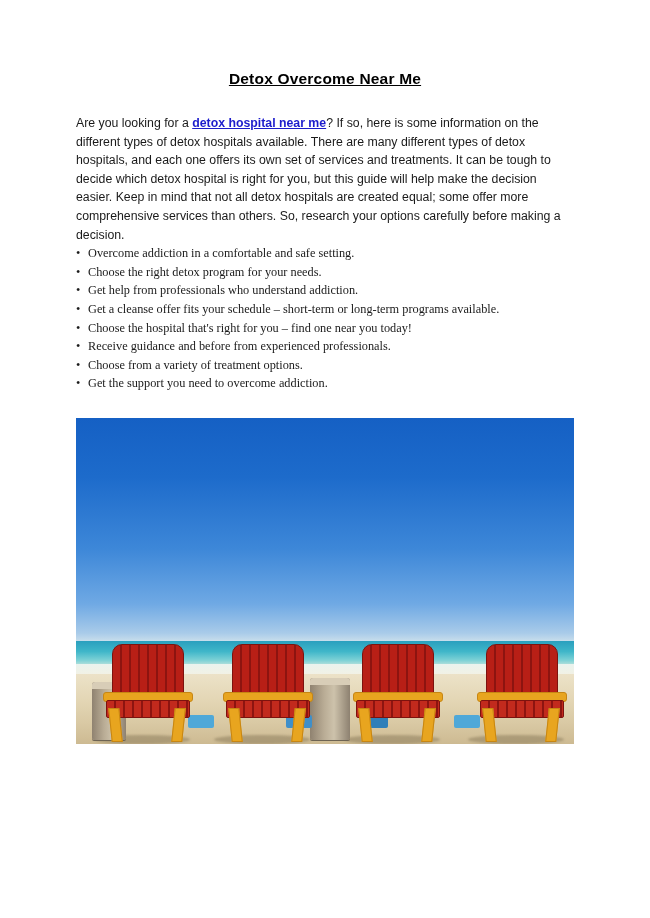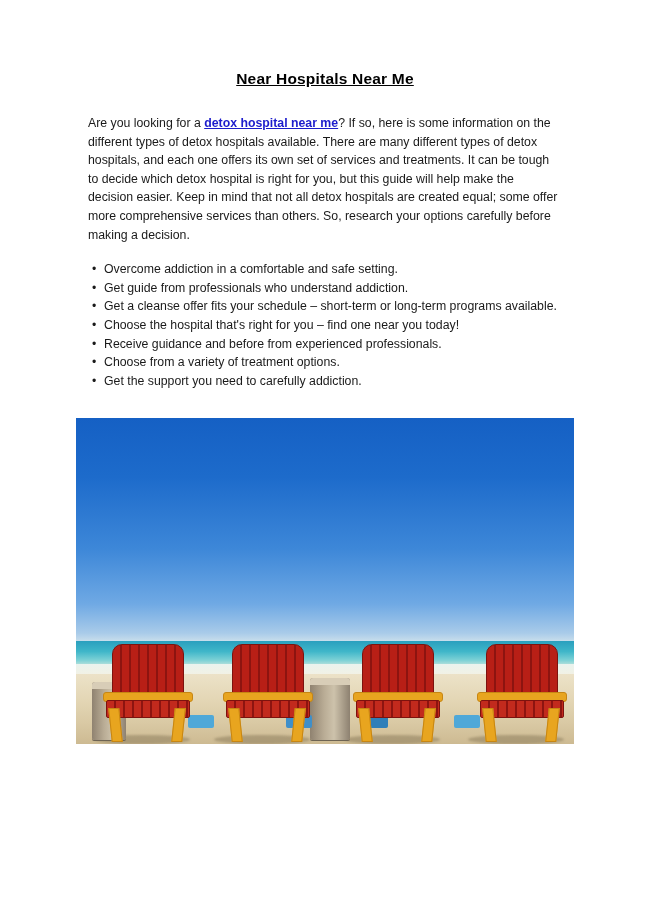--- a/index.html
+++ b/index.html
@@ -30,32 +30,33 @@
     color: #000000;
     text-align: center;
     text-decoration: underline;
     letter-spacing: 0.2px;
     margin: 0 0 26px 0;
   }
   .para {
     font-size: 12.3px;
     line-height: 18.6px;
     color: #1a1a1a;
-    margin: 12px;
+    margin: 0;
     text-align: left;
   }
   .para a.link {
     color: #1c1ccc;
     font-weight: bold;
     text-decoration: underline;
   }
   .bullets {
     list-style: none;
-    margin: 16px;
+    margin: 0;
     padding: 0;
+    font-family: Liberation Serif, serif;
   }
   .bullets li {
     font-size: 12.3px;
     line-height: 18.6px;
     color: #1a1a1a;
     position: relative;
     padding-left: 12px;
     white-space: nowrap;
   }
   .bullets li::before {
@@ -194,32 +195,33 @@
     filter: blur(1px);
   }
 </style>
 </head>
 <body>
 
 <div class="page">
 
   <div class="content">
 
-    <h1 class="doc-title">Near Hospitals Near Me</h1>
+    <h1 class="doc-title">Detox Overcome Near Me</h1>
 
     <p class="para"><span>Are you looking for a </span><a class="link" href="#">detox hospital near me</a><span>? If so, here is some information on the different types of detox hospitals available. There are many different types of detox hospitals, and each one offers its own set of services and treatments. It can be tough to decide which detox hospital is right for you, but this guide will help make the decision easier. Keep in mind that not all detox hospitals are created equal; some offer more comprehensive services than others. So, research your options carefully before making a decision.</span></p>
 
     <ul class="bullets">
       <li>Overcome addiction in a comfortable and safe setting.</li>
-      <li>Get guide from professionals who understand addiction.</li>
+      <li>Choose the right detox program for your needs.</li>
+      <li>Get help from professionals who understand addiction.</li>
       <li>Get a cleanse offer fits your schedule – short-term or long-term programs available.</li>
       <li>Choose the hospital that's right for you – find one near you today!</li>
       <li>Receive guidance and before from experienced professionals.</li>
       <li>Choose from a variety of treatment options.</li>
-      <li>Get the support you need to carefully addiction.</li>
+      <li>Get the support you need to overcome addiction.</li>
     </ul>
 
   </div>
 
   <div class="photo-wrap">
     <div class="photo">
       <div class="sea"></div>
       <div class="surf"></div>
       <div class="sand"></div>
 

